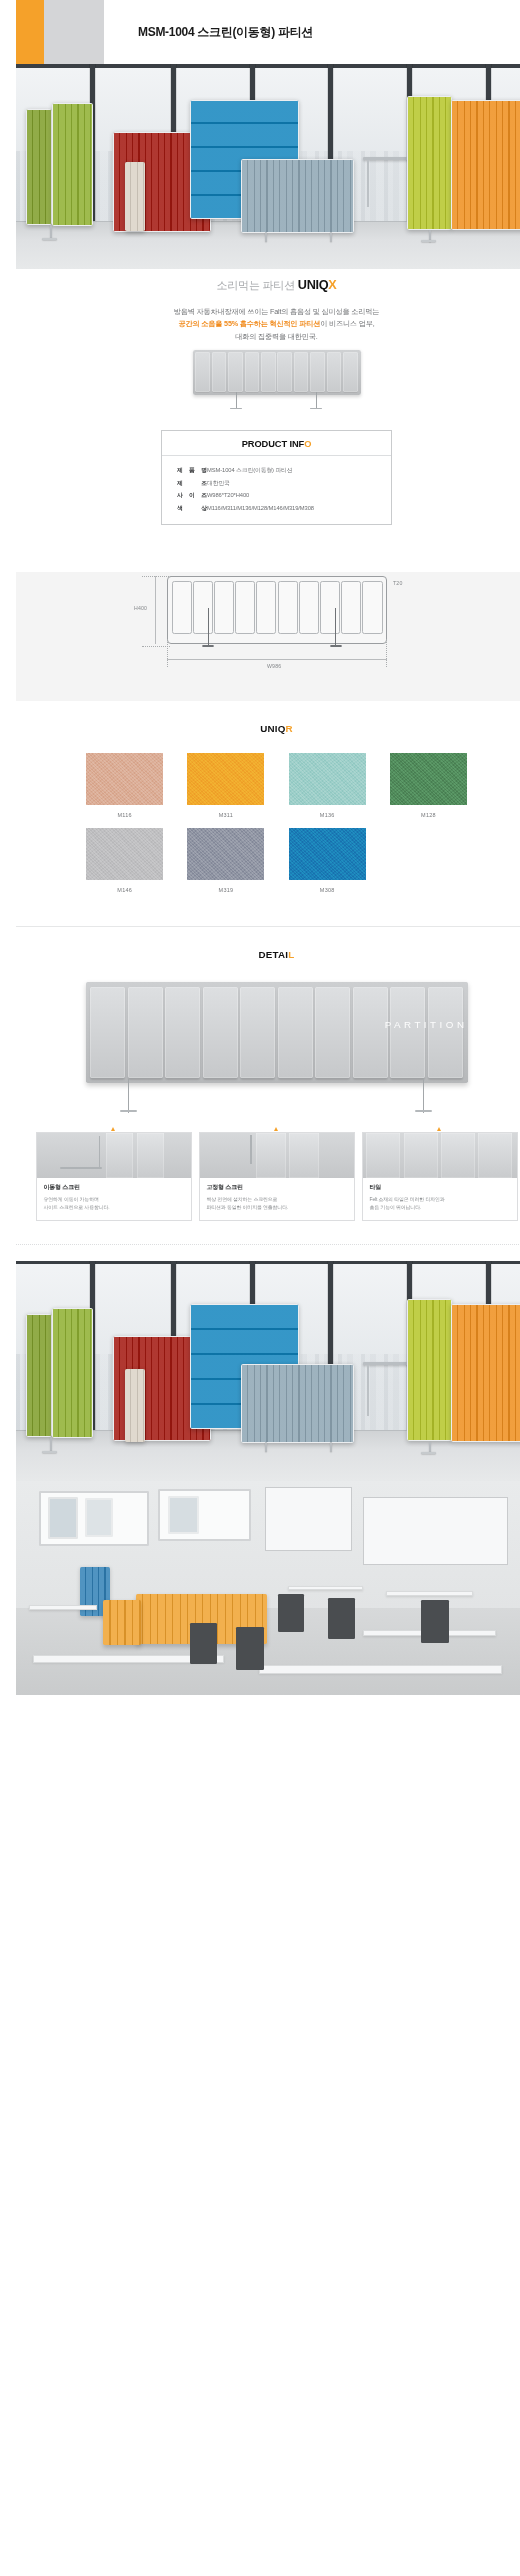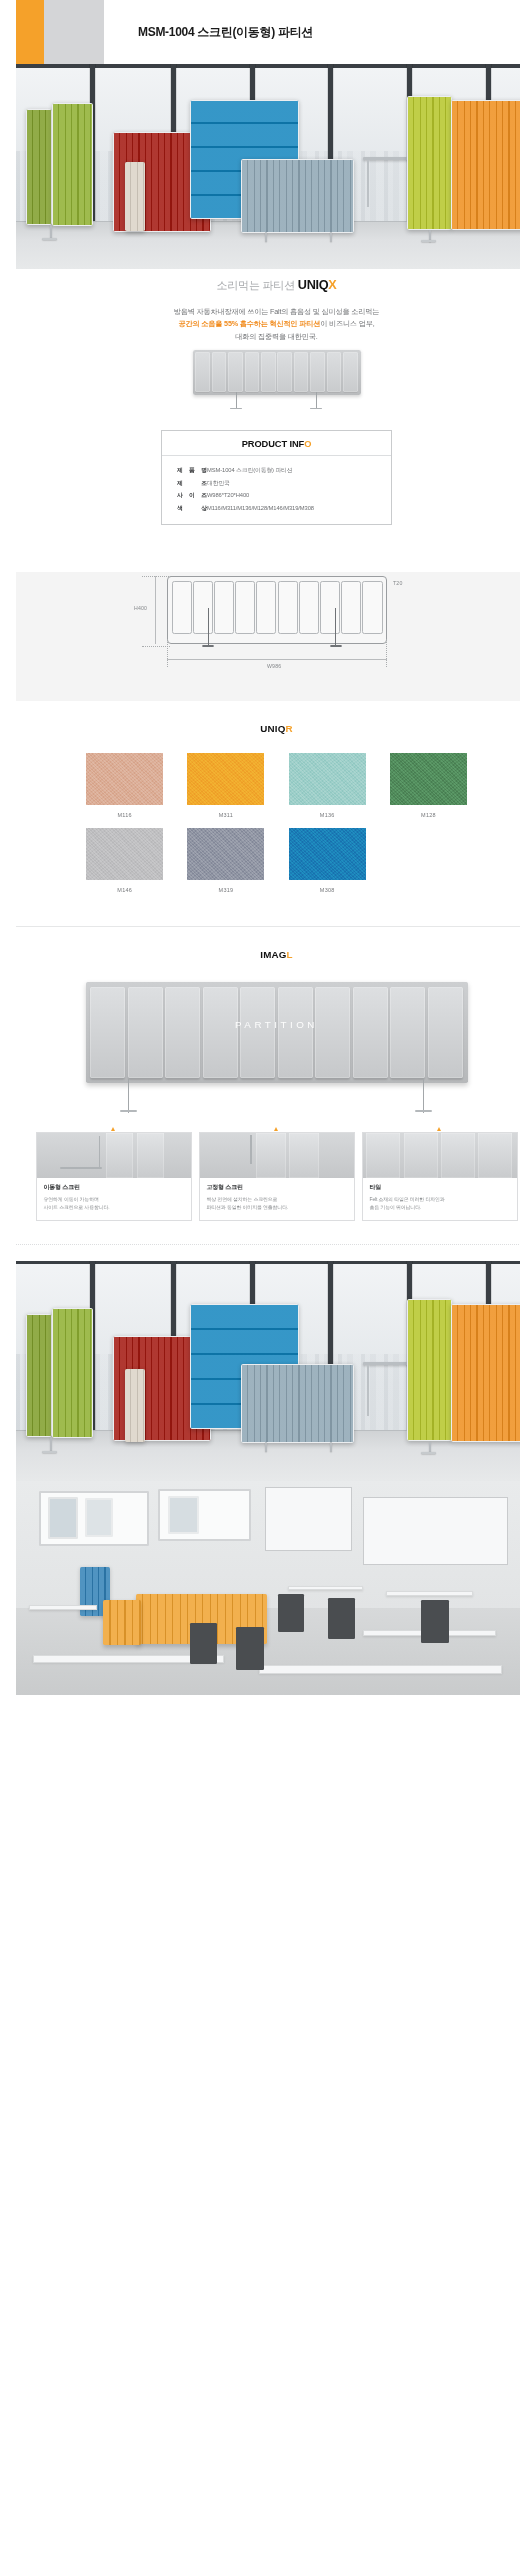--- a/index.html
+++ b/index.html
@@ -161,21 +161,21 @@
     background:linear-gradient(180deg,#cdcfd1 0%,#c2c4c6 45%,#b6b8ba 100%);
     border-radius:1.7px; box-shadow:0 2.3px 5.8px rgba(0,0,0,.18);
   }
   .detailhero .dtiles{ position:absolute; left:4.6px; right:4.6px; top:5.2px; bottom:4.6px; display:flex; gap:2.3px; }
   .detailhero .dtiles i{
     flex:1; border-radius:2.3px;
     background:linear-gradient(180deg,#dddfe1,#c6c8ca);
     box-shadow:inset 0 0 0 0.6px rgba(255,255,255,.4), 0 1.2px 1.7px rgba(0,0,0,.13);
   }
   .detailhero .watermark{
-    position:absolute; left:0; right:0; top:37px; text-align:center;
+    position:absolute; left:0; right:0; top:37px; text-align:right;
     font-size:9.8px; letter-spacing:3.5px; color:#ffffff; font-weight:400; opacity:.95;
   }
   .detailhero .dleg{ position:absolute; width:1.7px; height:34px; top:97px; background:#a3a7aa; }
   .detailhero .dfoot{ position:absolute; width:17.4px; height:2.3px; top:128px; background:#b4b8bb; border-radius:1.7px; }
 
   .cards{ width:498px; margin:19.7px auto 0; display:flex; gap:7px; justify-content:center; }
   .card{ width:156px; border:0.6px solid #dcdddf; background:#fff; position:relative; }
   .card .marker{
     position:absolute; top:-5.2px; left:50%; margin-left:-2.9px; width:0;height:0;
     border-left:2.9px solid transparent; border-right:2.9px solid transparent;
@@ -402,21 +402,21 @@
       </div>
       <div class="sw">
         <div class="chip" style="background-color:#1a79b4"></div>
         <div class="nm">M308</div>
       </div>
       <div class="sw"></div>
     </div>
   </div>
 
   <div class="detail-sect">
-    <div class="sect-title"><span>IMAG</span><span class="o">L</span></div>
+    <div class="sect-title"><span>DETAI</span><span class="o">L</span></div>
 
     <div class="detailhero">
       <div class="dbody">
         <div class="dtiles">
           <i></i>
             <i></i>
             <i></i>
             <i></i>
             <i></i>
             <i></i>

